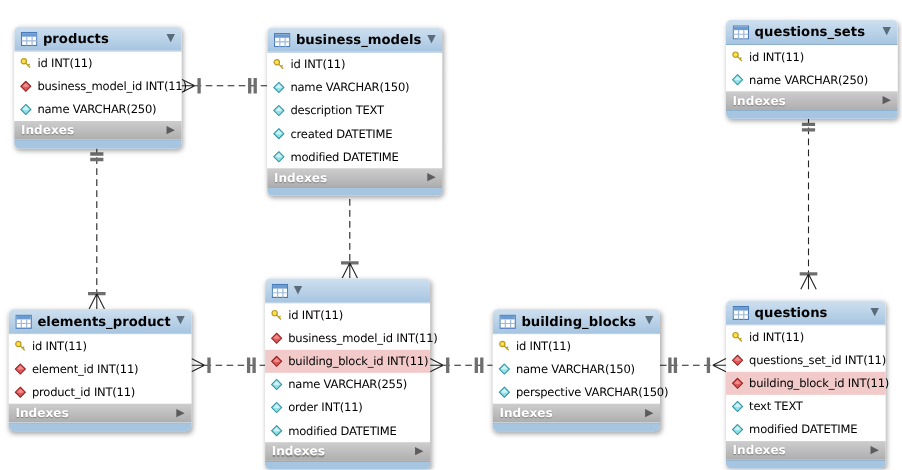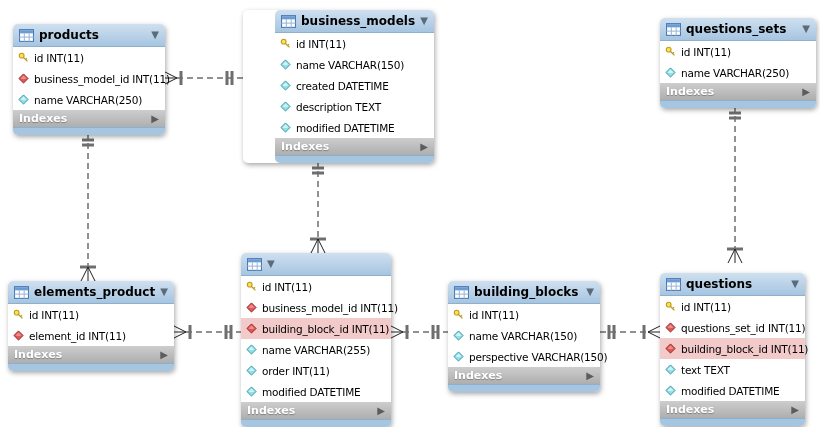--- a/index.html
+++ b/index.html
@@ -19,21 +19,21 @@
   .clabel{white-space:nowrap;letter-spacing:-0.2px;}
   .tfoot{height:17px;display:flex;align-items:center;padding:0 6px;
          background:linear-gradient(#cdcdcd,#aeaeae);color:#ffffff;font-weight:bold;
          text-shadow:0 1px 1px rgba(90,90,90,0.6);font-size:11px;gap:12px;}
   .tfoot .flabel{flex:1;}
   .expand{color:#5c5c5c;font-size:10px;line-height:1;cursor:pointer;text-shadow:none;}
   .tstrip{height:7px;background:#a6c5e1;border-radius:0 0 5px 5px;border-top:1px solid #8fb0cc;}
   .icn{display:inline-flex;flex:0 0 auto;}
   
   #t-products{left:13px;top:24px;width:152px;}
-  #t-business_models{left:243px;top:10px;width:159px;padding-left:32px;}
+  #t-business_models{left:243px;top:25px;width:159px;}
   #t-questions_sets{left:660px;top:18px;width:156px;}
   #t-elements_products{left:8px;top:281px;width:166px;}
   #t-elements{left:241px;top:253px;width:150px;}
   #t-building_blocks{left:448px;top:281px;width:152px;}
   #t-questions{left:660px;top:273px;width:145px;}
   .dash{stroke:#222;stroke-width:1;stroke-dasharray:6 4;fill:none;}
   .prong{stroke:#222;stroke-width:1;fill:none;}
   .cbar{stroke:#6e6e6e;stroke-width:3;fill:none;}
 </style>
 </head>
@@ -173,38 +173,38 @@
         </span>
       <span class="clabel">name VARCHAR(150)</span>
     </div>
     <div class="trow">
       <span class="icn">
           <svg width="11" height="11" viewBox="0 0 12 12">
             <polygon points="6,1 11,6 6,11 1,6" fill="#8fe0e8" stroke="#2e8f9e"></polygon>
             <polygon points="6,2.6 9.4,6 6,6.8 2.6,6" fill="#d7f4f6" opacity="0.9"></polygon>
           </svg>
         </span>
+      <span class="clabel">description TEXT</span>
+    </div>
+    <div class="trow">
+      <span class="icn">
+          <svg width="11" height="11" viewBox="0 0 12 12">
+            <polygon points="6,1 11,6 6,11 1,6" fill="#8fe0e8" stroke="#2e8f9e"></polygon>
+            <polygon points="6,2.6 9.4,6 6,6.8 2.6,6" fill="#d7f4f6" opacity="0.9"></polygon>
+          </svg>
+        </span>
       <span class="clabel">created DATETIME</span>
     </div>
     <div class="trow">
       <span class="icn">
           <svg width="11" height="11" viewBox="0 0 12 12">
             <polygon points="6,1 11,6 6,11 1,6" fill="#8fe0e8" stroke="#2e8f9e"></polygon>
             <polygon points="6,2.6 9.4,6 6,6.8 2.6,6" fill="#d7f4f6" opacity="0.9"></polygon>
           </svg>
         </span>
-      <span class="clabel">description TEXT</span>
-    </div>
-    <div class="trow">
-      <span class="icn">
-          <svg width="11" height="11" viewBox="0 0 12 12">
-            <polygon points="6,1 11,6 6,11 1,6" fill="#8fe0e8" stroke="#2e8f9e"></polygon>
-            <polygon points="6,2.6 9.4,6 6,6.8 2.6,6" fill="#d7f4f6" opacity="0.9"></polygon>
-          </svg>
-        </span>
       <span class="clabel">modified DATETIME</span>
     </div>
     <div class="tfoot">
       <span class="flabel">Indexes</span>
       <span class="expand">▶</span>
     </div>
     <div class="tstrip"></div>
   </div>
 
   <div class="table" id="t-questions_sets">
@@ -271,20 +271,29 @@
     </div>
     <div class="trow">
       <span class="icn">
           <svg width="11" height="11" viewBox="0 0 12 12">
             <polygon points="6,1 11,6 6,11 1,6" fill="#e05555" stroke="#8e1f1f"></polygon>
             <polygon points="6,2.6 9.4,6 6,6.8 2.6,6" fill="#f29b9a" opacity="0.8"></polygon>
           </svg>
         </span>
       <span class="clabel">element_id INT(11)</span>
     </div>
+    <div class="trow">
+      <span class="icn">
+          <svg width="11" height="11" viewBox="0 0 12 12">
+            <polygon points="6,1 11,6 6,11 1,6" fill="#e05555" stroke="#8e1f1f"></polygon>
+            <polygon points="6,2.6 9.4,6 6,6.8 2.6,6" fill="#f29b9a" opacity="0.8"></polygon>
+          </svg>
+        </span>
+      <span class="clabel">product_id INT(11)</span>
+    </div>
     <div class="tfoot">
       <span class="flabel">Indexes</span>
       <span class="expand">▶</span>
     </div>
     <div class="tstrip"></div>
   </div>
 
   <div class="table" id="t-elements">
     <div class="thead">
       <span class="icn">

